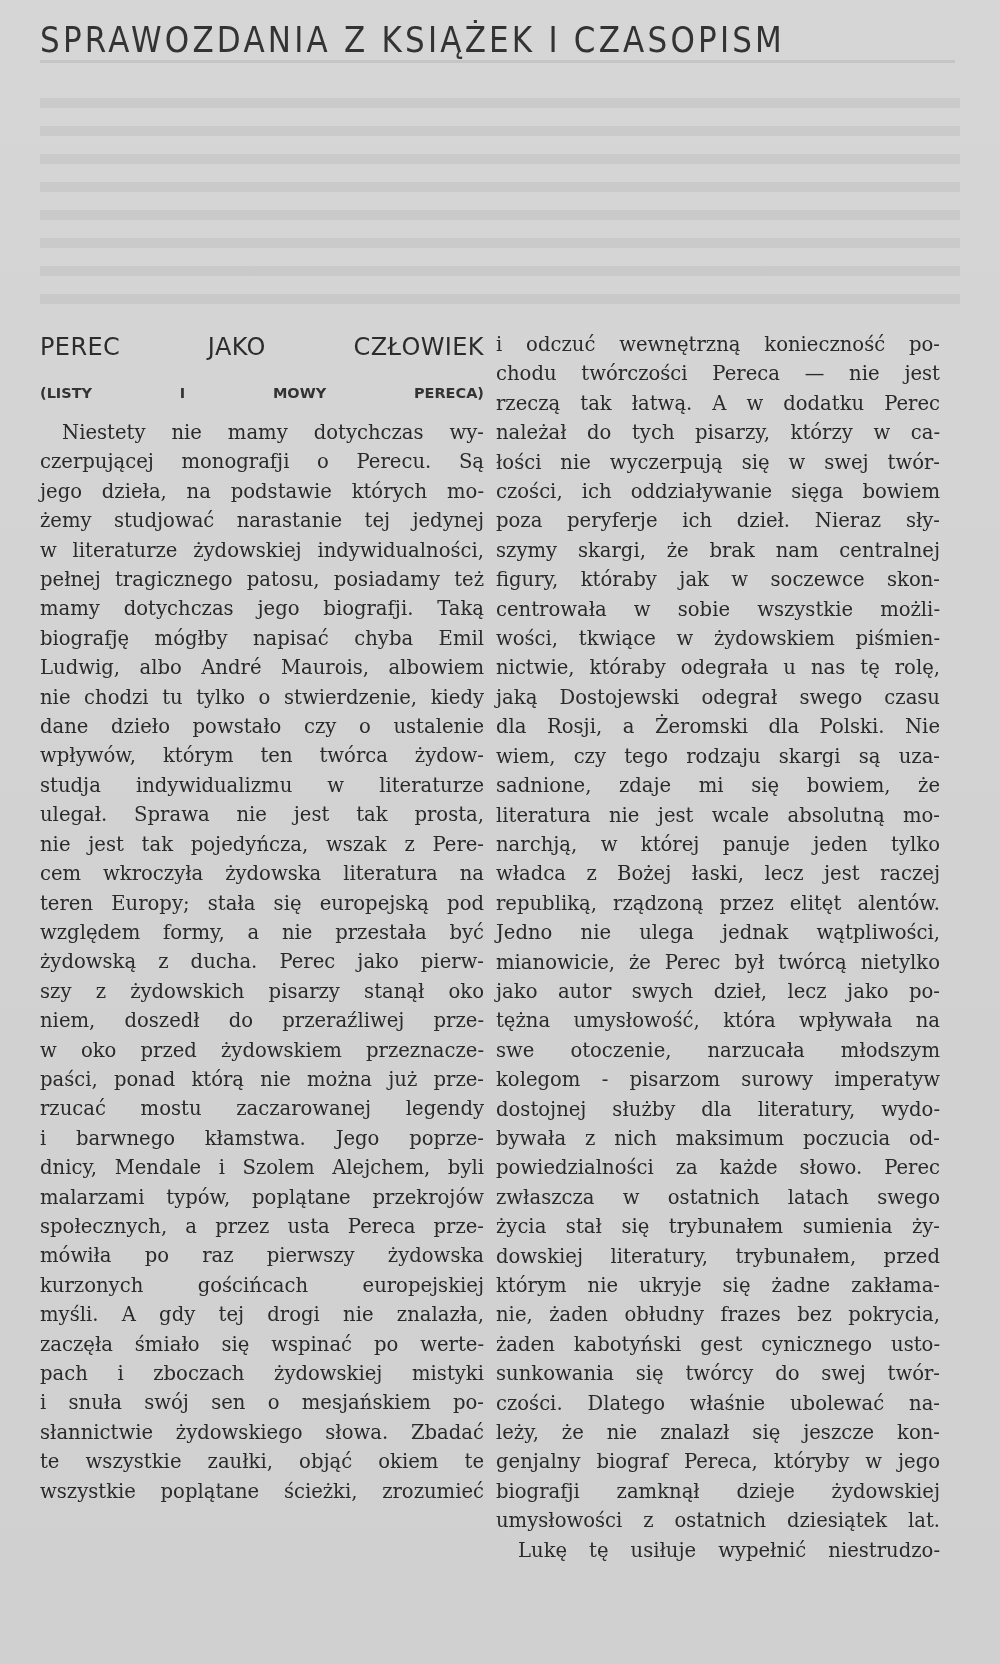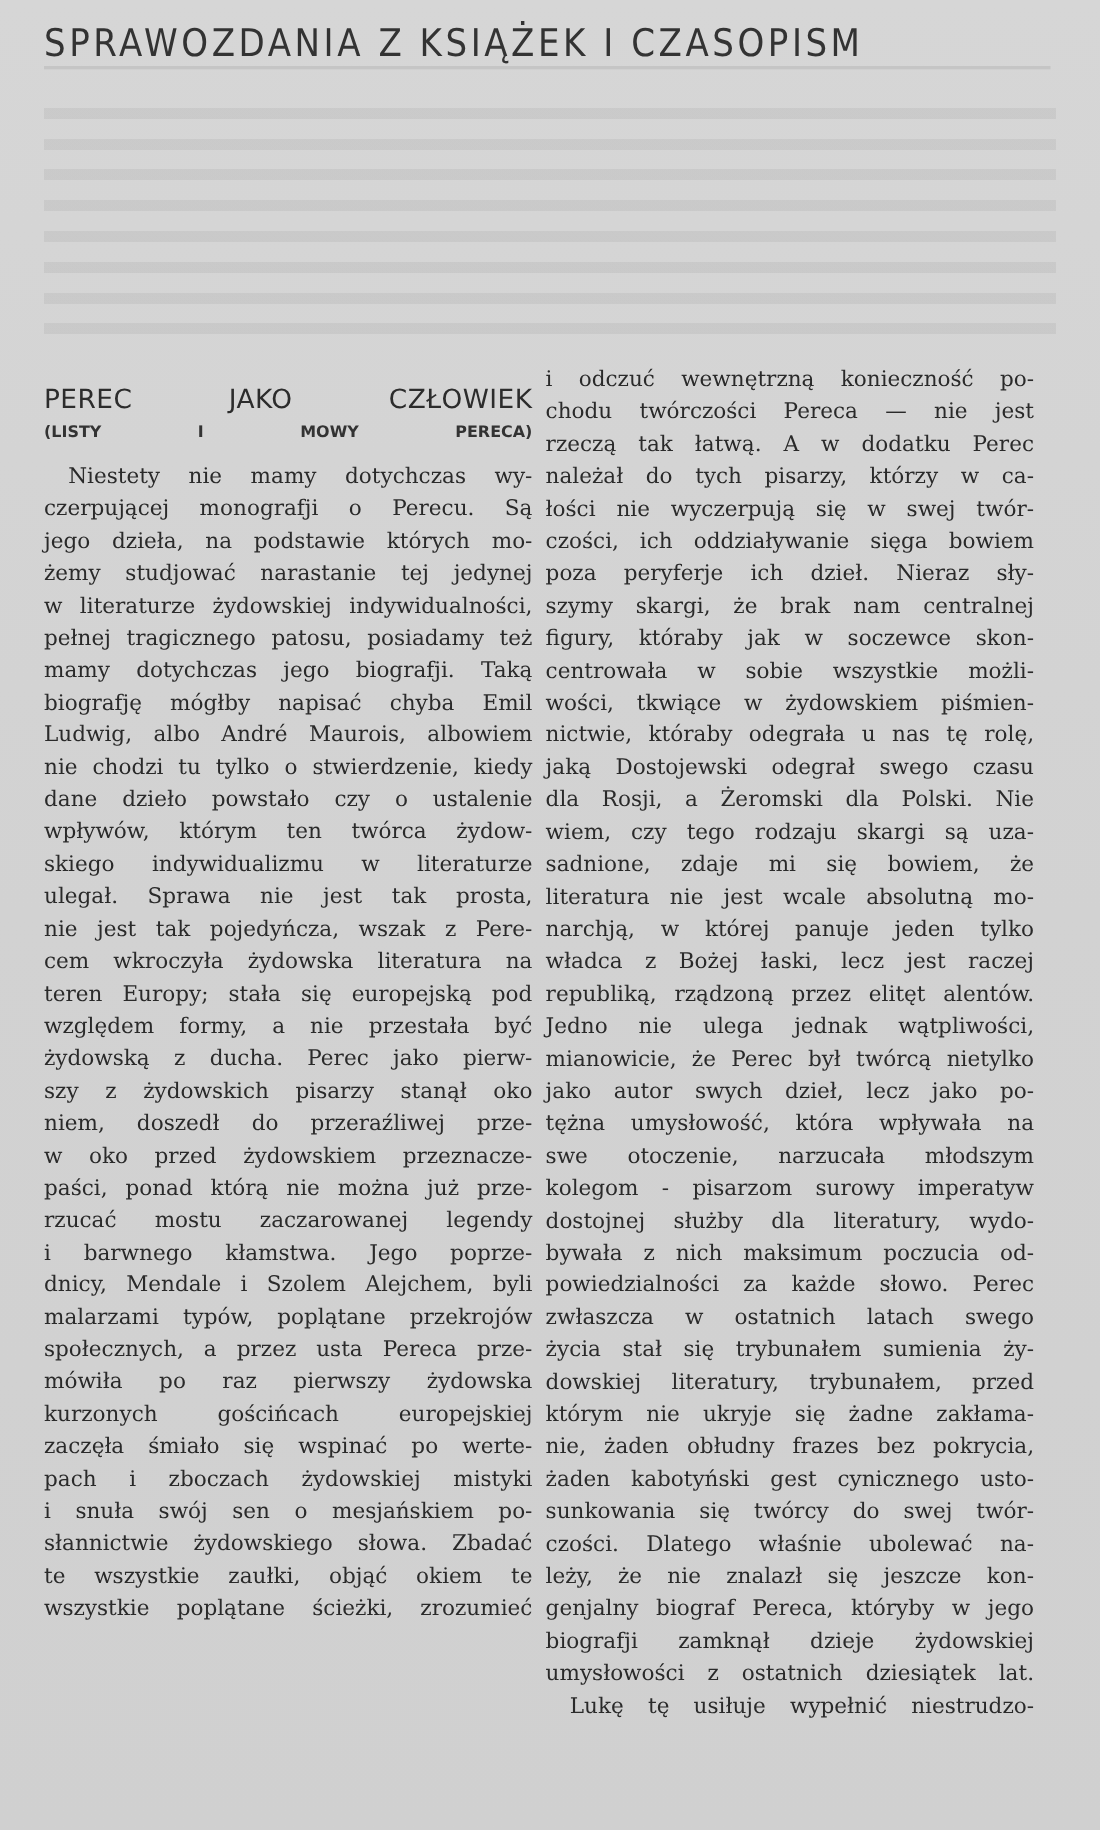--- a/index.html
+++ b/index.html
@@ -34,26 +34,26 @@
     font-size: 19.6px; line-height: 29.4px;
     text-align: justify; text-align-last: justify;
   }
   .col.left { left: 40px; }
   .col.right { left: 496px; }
   .line { display: block; white-space: nowrap; text-align-last: justify; text-align: justify; }
   .line.indent { padding-left: 22px; }
   .article-title {
     font-family: "DejaVu Sans", "Liberation Sans", sans-serif;
     font-size: 24px; letter-spacing: .4px; color: #2c2c2c;
-    line-height: 30px; margin-top: 18px; white-space: nowrap;
+    line-height: 30px; margin-top: 2px; white-space: nowrap;
   }
   .article-subtitle {
     font-family: "DejaVu Sans", "Liberation Sans", sans-serif;
     font-size: 14.5px; font-weight: bold; color: #333;
-    line-height: 22px; margin-top: 4px; margin-bottom: 14px; white-space: nowrap;
+    line-height: 22px; margin-top: 20px; margin-bottom: 14px; white-space: nowrap;
   }
 </style>
 </head>
 <body>
 
 <div class="page">
   <div class="running-head">SPRAWOZDANIA Z KSIĄŻEK I CZASOPISM</div>
   <div class="head-rule"></div>
   <div class="bleed"></div>
 
@@ -66,38 +66,39 @@
         <span class="line">jego dzieła, na podstawie których mo-</span>
         <span class="line">żemy studjować narastanie tej jedynej</span>
         <span class="line">w literaturze żydowskiej indywidualności,</span>
         <span class="line">pełnej tragicznego patosu, posiadamy też</span>
         <span class="line">mamy dotychczas jego biografji. Taką</span>
         <span class="line">biografję mógłby napisać chyba Emil</span>
         <span class="line">Ludwig, albo André Maurois, albowiem</span>
         <span class="line">nie chodzi tu tylko o stwierdzenie, kiedy</span>
         <span class="line">dane dzieło powstało czy o ustalenie</span>
         <span class="line">wpływów, którym ten twórca żydow-</span>
-        <span class="line">skiego indywidualizmu w literaturze</span>
+        <span class="line">studja indywidualizmu w literaturze</span>
         <span class="line">ulegał. Sprawa nie jest tak prosta,</span>
         <span class="line">nie jest tak pojedyńcza, wszak z Pere-</span>
         <span class="line">cem wkroczyła żydowska literatura na</span>
         <span class="line">teren Europy; stała się europejską pod</span>
         <span class="line">względem formy, a nie przestała być</span>
         <span class="line">żydowską z ducha. Perec jako pierw-</span>
         <span class="line">szy z żydowskich pisarzy stanął oko</span>
         <span class="line">niem, doszedł do przeraźliwej prze-</span>
         <span class="line">w oko przed żydowskiem przeznacze-</span>
         <span class="line">paści, ponad którą nie można już prze-</span>
         <span class="line">rzucać mostu zaczarowanej legendy</span>
         <span class="line">i barwnego kłamstwa. Jego poprze-</span>
         <span class="line">dnicy, Mendale i Szolem Alejchem, byli</span>
         <span class="line">malarzami typów, poplątane przekrojów</span>
         <span class="line">społecznych, a przez usta Pereca prze-</span>
         <span class="line">mówiła po raz pierwszy żydowska</span>
         <span class="line">kurzonych gościńcach europejskiej</span>
+        <span class="line">myśli. A gdy tej drogi nie znalazła,</span>
         <span class="line">zaczęła śmiało się wspinać po werte-</span>
         <span class="line">pach i zboczach żydowskiej mistyki</span>
         <span class="line">i snuła swój sen o mesjańskiem po-</span>
         <span class="line">słannictwie żydowskiego słowa. Zbadać</span>
         <span class="line">te wszystkie zaułki, objąć okiem te</span>
         <span class="line">wszystkie poplątane ścieżki, zrozumieć</span>
       </div>
   </div>
 
   <div class="col right">

